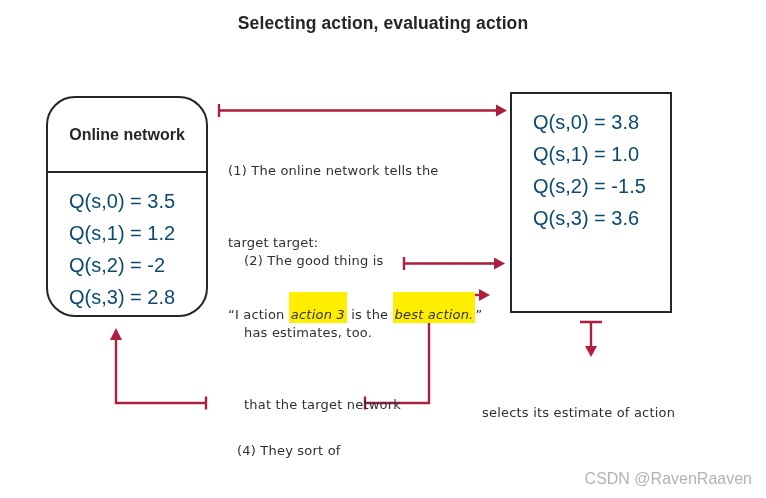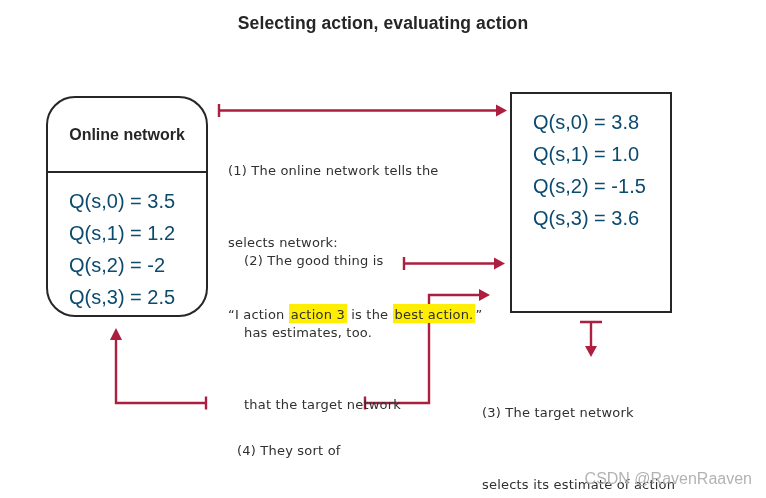--- a/index.html
+++ b/index.html
@@ -24,40 +24,40 @@
   }
   .net-rows{padding:12px 0 0 21px; font-size:20px; line-height:32px; color:#0c4a6e;}
   .arrow-layer{position:absolute; left:0; top:0; pointer-events:none;}
   .arrow-stroke{stroke:var(--arrow,#ac1f3e); stroke-width:2.4; fill:none;}
   .arrow-fill{fill:var(--arrow,#ac1f3e); stroke:none;}
   .note{
     position:absolute; font-family:"DejaVu Sans", sans-serif; font-size:13px;
     line-height:24px; color:var(--note-text,#303030); letter-spacing:.2px;
     white-space:pre-wrap;
   }
-  .hl{background:var(--highlight,#ffee00); padding:3px 2px 1px 2px;}
+  .hl{background:var(--highlight,#ffee00); padding:15px 2px 1px 2px;font-style:italic;}
   .watermark{
     position:absolute; top:470px; right:14px; font-size:16px;
     color:var(--watermark,#b3b3b3); font-family:"Liberation Sans", sans-serif;
   }
 </style>
 </head>
 <body>
 
 <div class="canvas">
 
   <div class="title">Selecting action, evaluating action</div>
 
   <div class="net-box online">
     <div class="net-header">Online network</div>
     <div class="net-rows">
       <div>Q(s,0) = 3.5</div>
       <div>Q(s,1) = 1.2</div>
       <div>Q(s,2) = -2</div>
-      <div>Q(s,3) = 2.5</div>
+      <div>Q(s,3) = 2.8</div>
     </div>
   </div>
 
   <div class="net-box target">
     <div class="net-rows">
       <div>Q(s,0) = 3.8</div>
       <div>Q(s,1) = 1.0</div>
       <div>Q(s,2) = -1.5</div>
       <div>Q(s,3) = 3.6</div>
     </div>
@@ -81,32 +81,31 @@
       <polygon class="arrow-fill" points="110,340 122,340 116,328"></polygon>
     </g>
     <g>
       <path class="arrow-stroke" d="M580 322 L602 322 M591 322 L591 347"></path>
       <polygon class="arrow-fill" points="585,346 597,346 591,357"></polygon>
     </g>
   </svg>
 
   <div class="note" style="left:228px; top:111px;">
     <div>(1) The online network tells the</div>
-    <div>selects network:</div>
+    <div>target target:</div>
     <div><span>“I action </span><span class="hl">action 3</span><span> is the </span><span class="hl">best action.</span><span>”</span></div>
   </div>
 
   <div class="note" style="left:244px; top:201px;">
     <div>(2) The good thing is</div>
     <div>has estimates, too.</div>
     <div>that the target network</div>
   </div>
 
   <div class="note" style="left:482px; top:353px;">
-    <div>(3) The target network</div>
     <div>selects its estimate of action</div>
     
     
   </div>
 
   <div class="note" style="left:237px; top:391px;">
     <div>(4) They sort of</div>
     
     
   </div>

